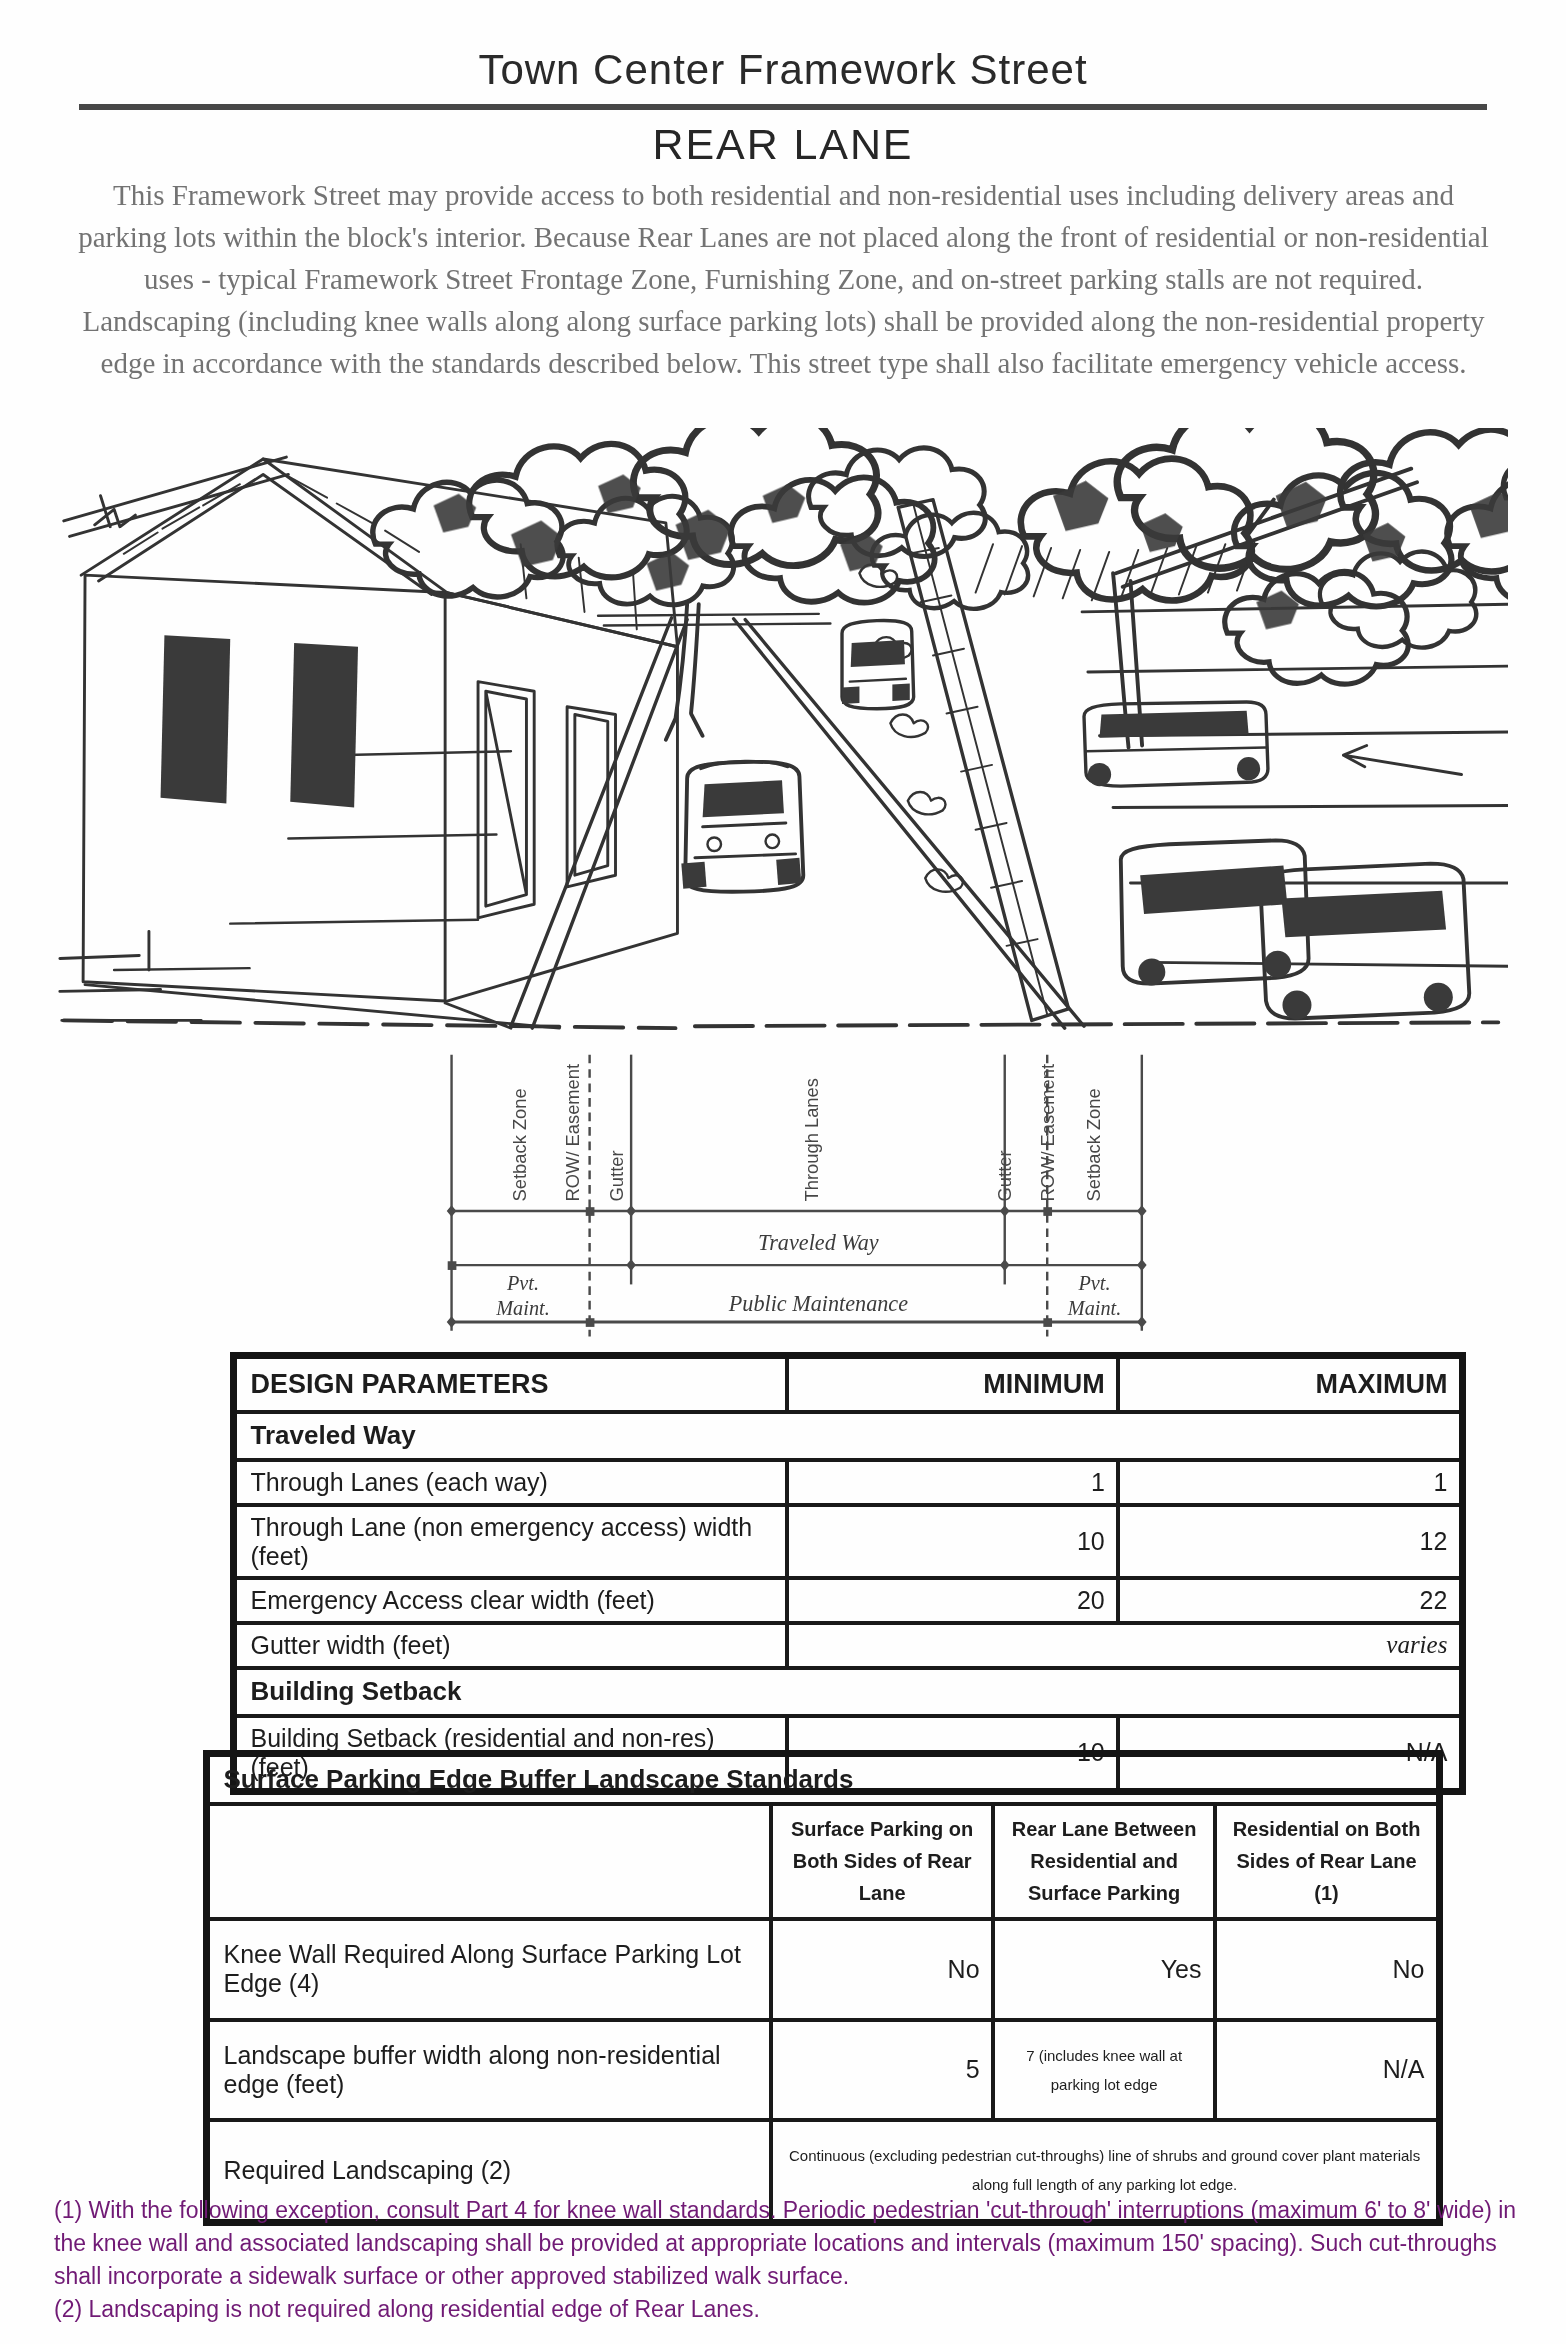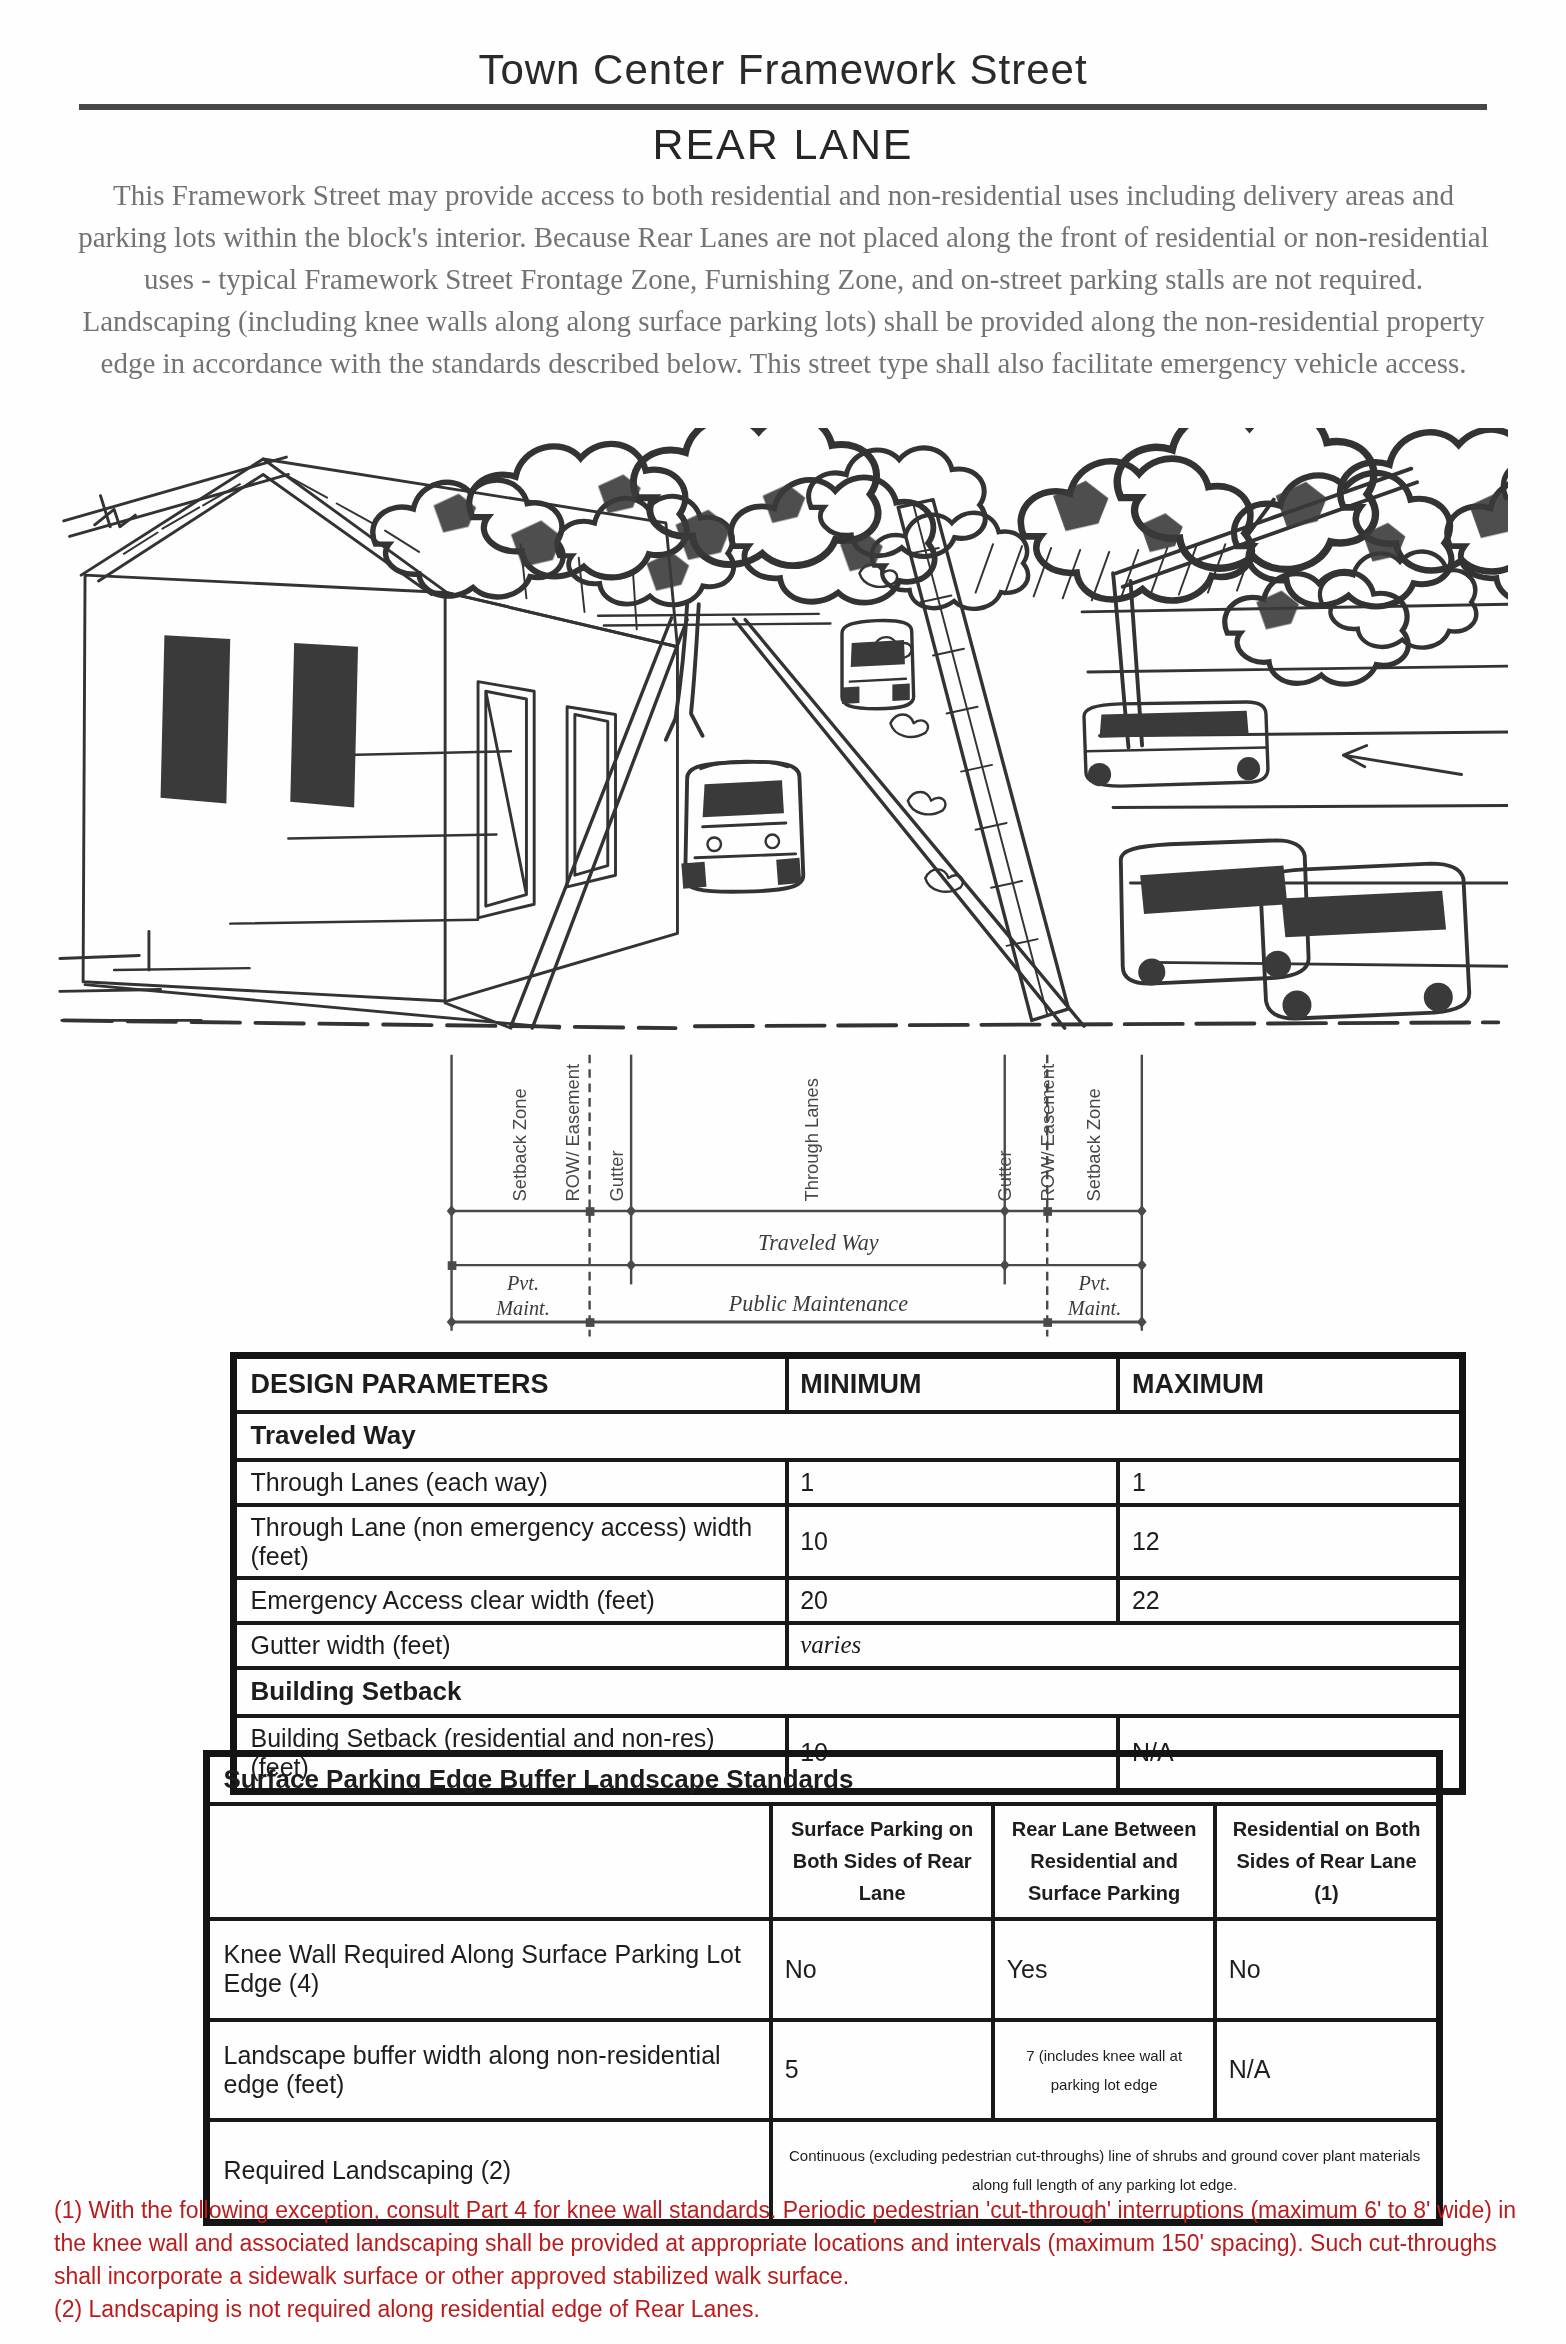--- a/index.html
+++ b/index.html
@@ -18,31 +18,31 @@
   #sketch{top:428px;left:56px;}
   #xsection{top:1045px;left:434px;}
   
   table{border-collapse:collapse;table-layout:fixed;font-family:"Liberation Sans",sans-serif;
         color:#1d1d1d;}
   #design-table{top:1352px;left:203px;width:1236px;margin-left:27px;}
   #landscape-table{top:1750px;left:203px;width:1240px;}
   td{border:4.8px solid #191919;padding:5.8px 11.6px;font-size:25px;vertical-align:middle;}
   #design-table{border:7.7px solid #141414;}
   #landscape-table{border:7.7px solid #141414;}
-  td.c{text-align:left;}
+  td.c{text-align:right;}
   tr.head td{font-weight:bold;font-size:27px;height:39px;}
   tr.sec td{font-weight:bold;font-size:26px;height:33px;}
   td.lab{padding-left:13.5px;}
   .varies{font-style:italic;font-family:"Liberation Serif",serif;}
   #landscape-table td.colhead{font-weight:bold;font-size:20px;text-align:center;line-height:32px;
                               padding:7.7px 5.8px;}
   #landscape-table tr.trow td{height:85px;}
   #landscape-table td.small{font-size:15px;line-height:29px;text-align:center;}
   
-  #footnotes{top:2194px;left:54px;width:1464px;font-size:23px;line-height:33px;color:#b91c1c;}
+  #footnotes{top:2194px;left:54px;width:1464px;font-size:23px;line-height:33px;color:#701a75;}
   #footnotes p{margin:0;}
   svg text{font-family:"Liberation Sans",sans-serif;}
   text.zlab{font-size:19px;fill:#474747;}
   text.ital{font-family:"Liberation Serif",serif;font-style:italic;fill:#3c3c3c;}
 </style>
 </head>
 <body>
 
 <div id="page">
 

